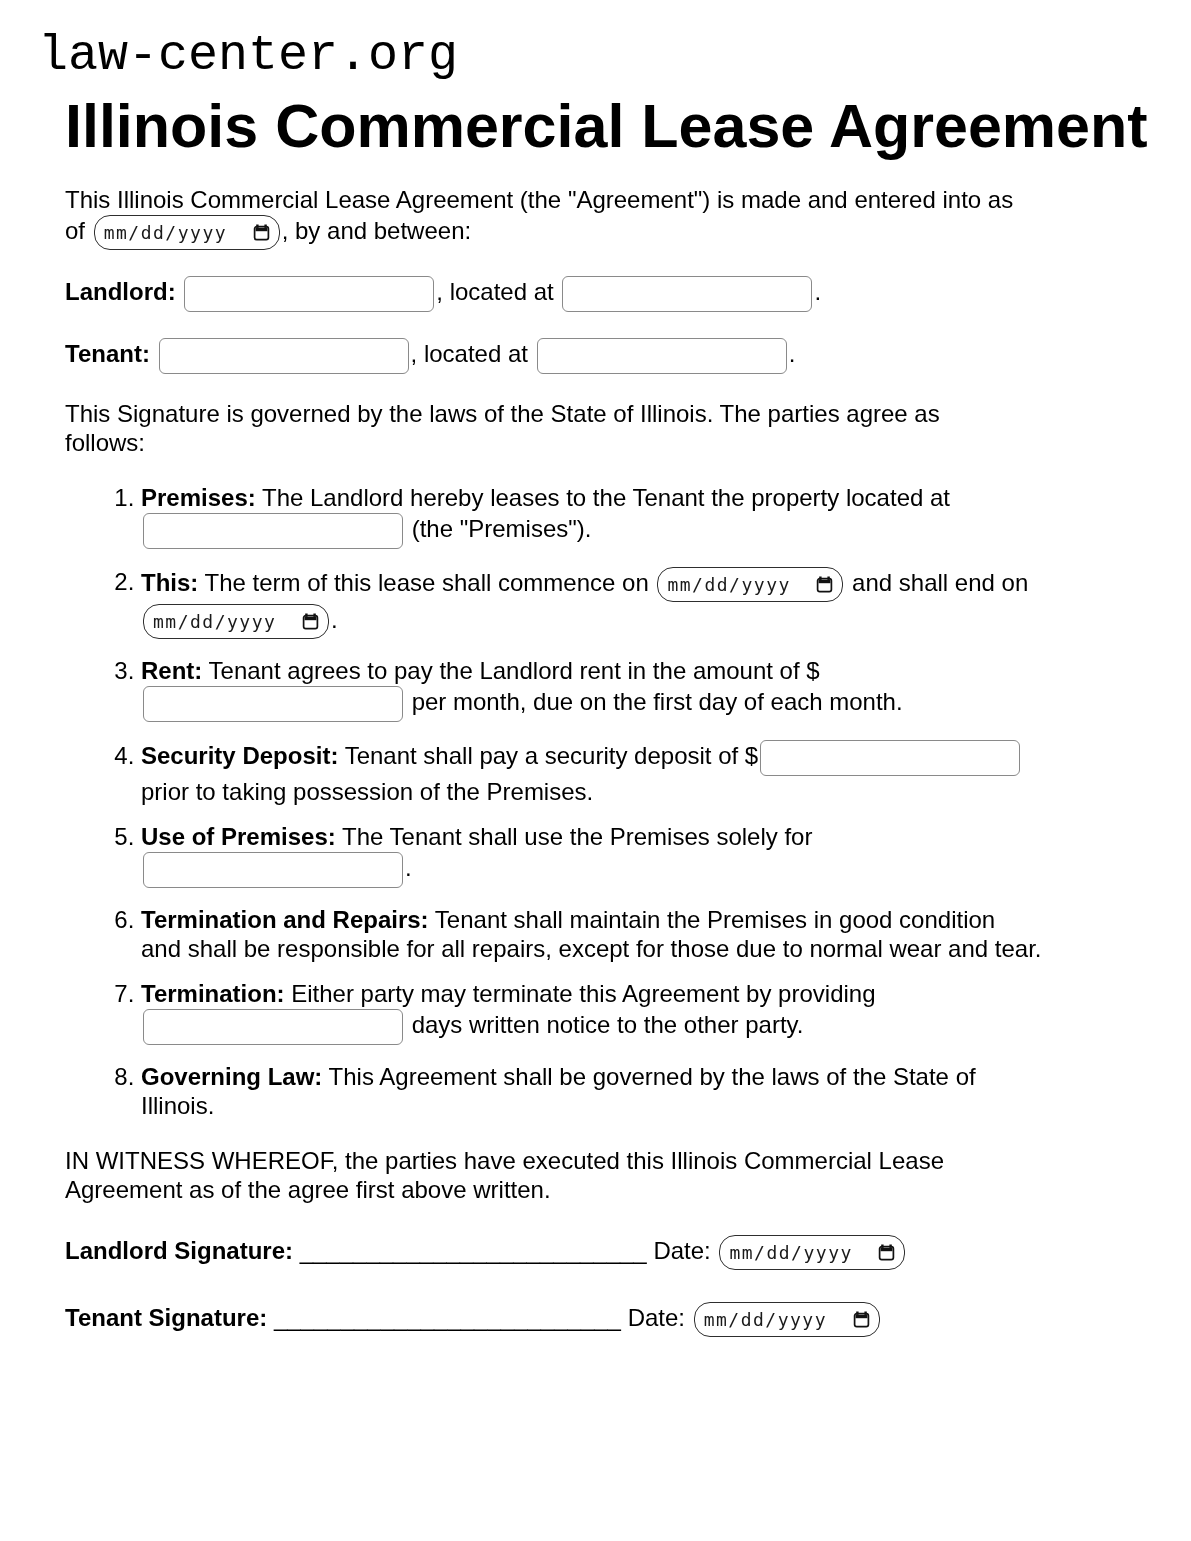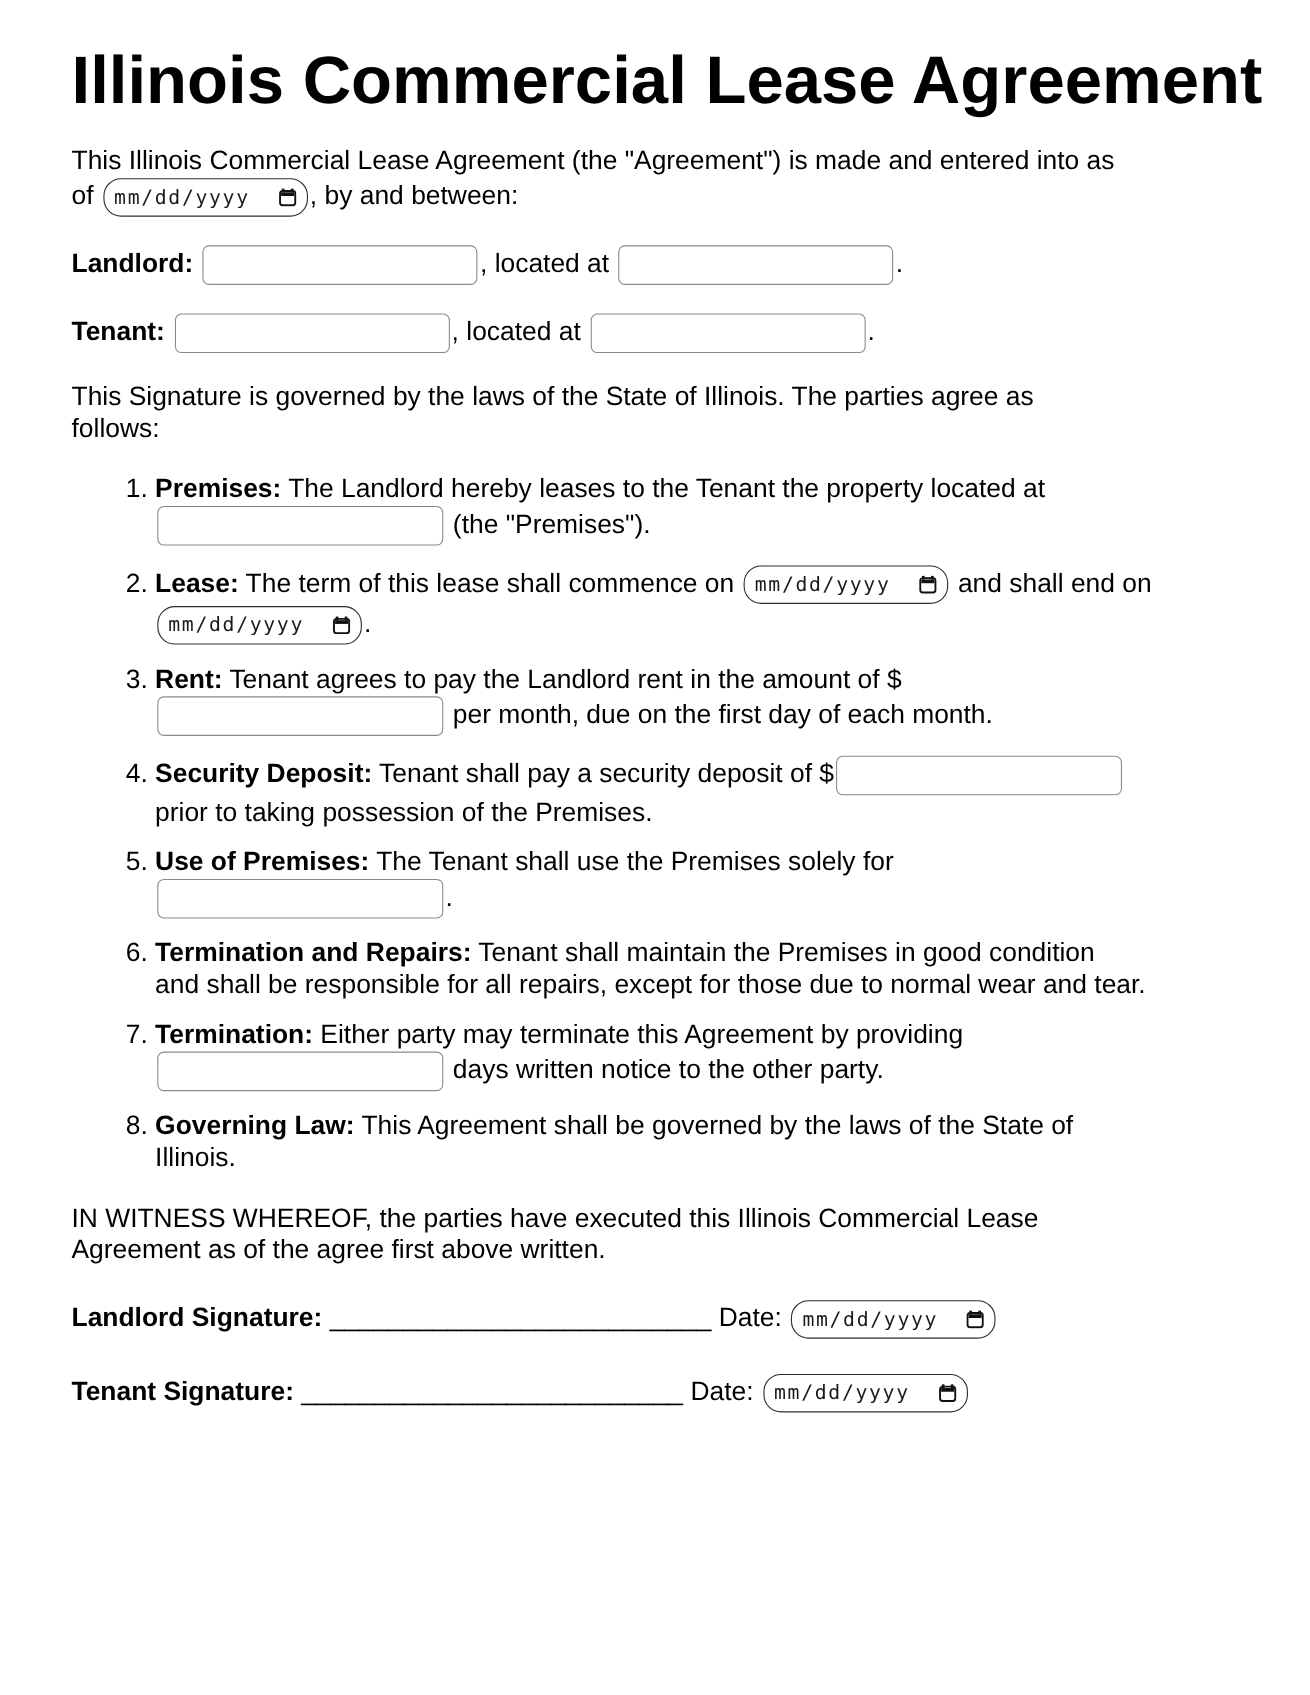--- a/index.html
+++ b/index.html
@@ -69,20 +69,21 @@
   }
   .cal { flex: 0 0 auto; display: block; }
   .sig { margin: 30px 0; }
   .sigline { letter-spacing: 0; }
 </style>
 </head>
 <body>
 
 <div>
 
+  <div class="logo">law-center.org</div>
   <h1>Illinois Commercial Lease Agreement</h1>
 
   <p><span>This Illinois Commercial Lease Agreement (the "Agreement") is made and entered into as</span><br>
     <span>of</span>
     <span class="datefield">
         <span class="dtxt">mm/dd/yyyy</span>
         <svg class="cal" width="17" height="17" viewBox="0 0 17 17">
           <rect x="3.2" y="0.5" width="2.4" height="3.4" fill="#111"></rect>
           <rect x="11.4" y="0.5" width="2.4" height="3.4" fill="#111"></rect>
           <rect x="1.6" y="2.6" width="13.8" height="13" rx="2.2" fill="none" stroke="#111" stroke-width="1.7"></rect>
@@ -99,21 +100,21 @@
     <input class="ti" type="text" style=""><span>.</span></p>
 
   <p><span>This Signature is governed by the laws of the State of Illinois. The parties agree as</span><br><span>follows:</span></p>
 
   <ol>
     <li><b>Premises:</b>
       <span>The Landlord hereby leases to the Tenant the property located at</span><br>
       <input class="ti" type="text" style="">
       <span>(the "Premises").</span></li>
 
-    <li><b>Lease:</b>
+    <li><b>This:</b>
       <span>The term of this lease shall commence on</span>
       <span class="datefield">
           <span class="dtxt">mm/dd/yyyy</span>
           <svg class="cal" width="17" height="17" viewBox="0 0 17 17">
             <rect x="3.2" y="0.5" width="2.4" height="3.4" fill="#111"></rect>
             <rect x="11.4" y="0.5" width="2.4" height="3.4" fill="#111"></rect>
             <rect x="1.6" y="2.6" width="13.8" height="13" rx="2.2" fill="none" stroke="#111" stroke-width="1.7"></rect>
             <rect x="2.6" y="3.8" width="11.8" height="3.4" fill="#111"></rect>
           </svg>
         </span>

